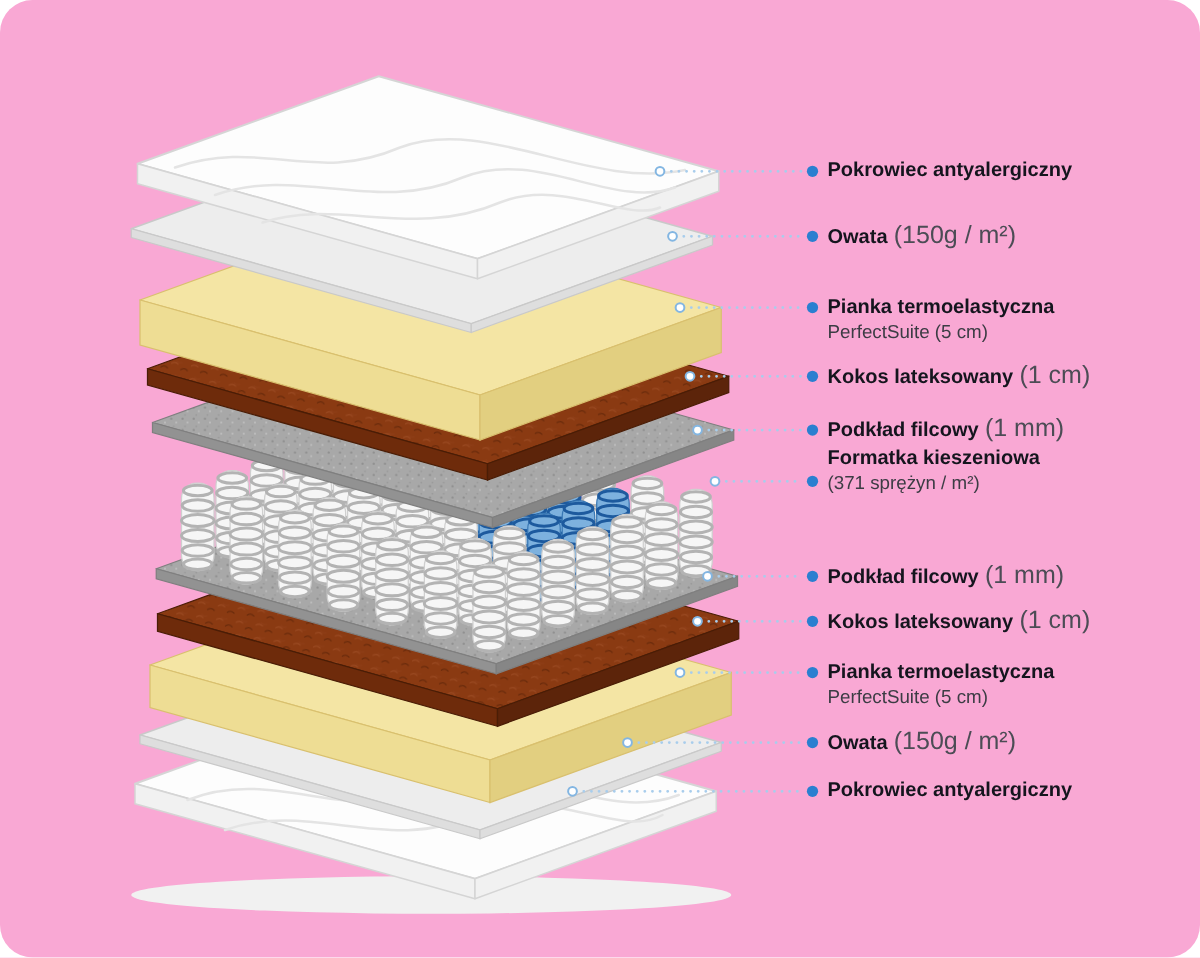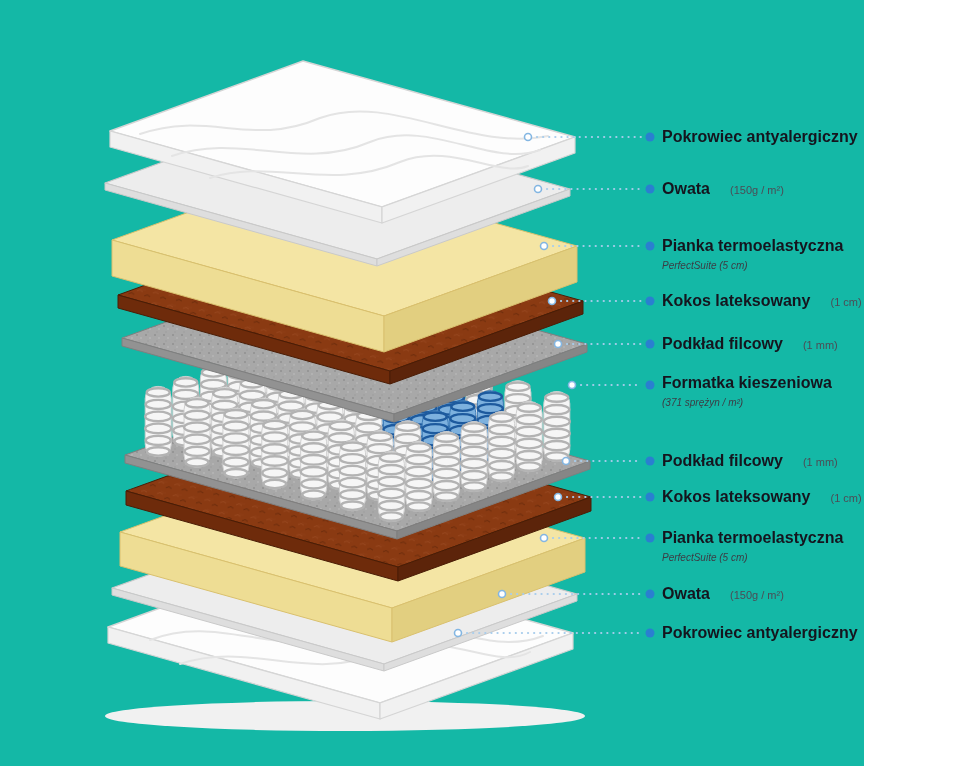--- a/index.html
+++ b/index.html
@@ -1,17 +1,17 @@
 <!DOCTYPE html>
 <html style="--accent-dot: #2a7fd0; --leader-line: #a8cdec; --circle-stroke: #83b6e2; --text-main: #15151e; --text-light: #4c4c55; --text-sub: #3c3c44; --cover-top: #fdfdfd; --cover-front: #f1f1f1; --cover-edge: #d5d5d5; --quilt-line: #e4e4e4; --wadding-top: #ededed; --wadding-front: #dedede; --wadding-edge: #c9c9c9; --foam-top: #f4e5a4; --foam-front-left: #eedd94; --foam-front-right: #e2cf80; --foam-edge: #d9c06e; --coco-top: #8a3a12; --coco-front-left: #6e2b0b; --coco-front-right: #5c240a; --coco-edge: #4a1d06; --felt-top: #a8a8a8; --felt-front-left: #929292; --felt-front-right: #868686; --felt-edge: #7f7f7f; --spring-wire: #b3b3b3; --spring-blue: #1d5a9e;"><head>
 <meta charset="utf-8">
 <style>
   html,body{margin:0;padding:0;background:#fff;}
-  .stage{position:relative;width:864px;height:766px;background:#14b8a6;overflow:hidden;
-         font-family:"Liberation Sans", sans-serif;}
+  .stage{position:relative;width:960px;height:766px;background:#f9a8d4;overflow:hidden;
+         font-family:"Liberation Sans", sans-serif;border-radius:26px;}
   svg{position:absolute;left:0;top:0;}
 
   
   .cover-face{fill:var(--cover-top);stroke:var(--cover-edge);stroke-width:1.5;stroke-linejoin:round;}
   .cover-front{fill:var(--cover-front);stroke:var(--cover-edge);stroke-width:1.2;stroke-linejoin:round;}
   .quilt{fill:none;stroke:var(--quilt-line);stroke-width:2;stroke-linecap:round;}
   .wad-face{fill:var(--wadding-top);stroke:var(--wadding-edge);stroke-width:1.2;stroke-linejoin:round;}
   .wad-front{fill:var(--wadding-front);stroke:var(--wadding-edge);stroke-width:1;stroke-linejoin:round;}
   .foam-face{fill:var(--foam-top);stroke:var(--foam-edge);stroke-width:1;stroke-linejoin:round;}
   .foam-fl{fill:var(--foam-front-left);stroke:var(--foam-edge);stroke-width:1;}
@@ -24,22 +24,22 @@
   .felt-fr{fill:var(--felt-front-right);stroke:var(--felt-edge);stroke-width:1;}
 
   .leader-line{stroke:var(--leader-line);stroke-width:2.2;stroke-linecap:round;
                stroke-dasharray:0.1 6;fill:none;}
   .leader-ring{fill:#ffffff;stroke:var(--circle-stroke);stroke-width:1.6;}
   .leader-dot{fill:var(--accent-dot);}
 
   .label{position:absolute;left:662px;white-space:nowrap;}
   .label .l1{line-height:21px;font-size:16px;}
   .label .b{font-weight:bold;color:var(--text-main);}
-  .label .lt{font-weight:normal;font-size:11px;color:var(--text-light);margin-left:20px;}
-  .label .sub{line-height:19px;font-size:10px;color:var(--text-sub);font-weight:normal;font-style:italic;}
+  .label .lt{font-weight:normal;font-size:20px;color:var(--text-light);margin-left:5px;}
+  .label .sub{line-height:19px;font-size:15px;color:var(--text-sub);font-weight:normal;}
 </style>
 </head>
 <body>
 
 <div class="stage">
 
 <svg width="960" height="766" viewBox="0 0 960 766">
   <defs>
     <g id="coil-n">
       <rect x="2" y="5" width="26" height="70" rx="12" fill="#f6f6f6" stroke="#cfcfcf" stroke-width="1"></rect>
@@ -266,21 +266,21 @@
 <div class="label" style="top:235px">
   <div class="l1"><span class="b">Pianka termoelastyczna</span></div>
   <div class="sub">PerfectSuite (5 cm)</div>
 </div>
 <div class="label" style="top:290px">
   <div class="l1"><span class="b">Kokos lateksowany</span><span class="lt">(1 cm)</span></div>
 </div>
 <div class="label" style="top:333px">
   <div class="l1"><span class="b">Podkład filcowy</span><span class="lt">(1 mm)</span></div>
 </div>
-<div class="label" style="top:372px">
+<div class="label" style="top:356px">
   <div class="l1"><span class="b">Formatka kieszeniowa</span></div>
   <div class="sub">(371 sprężyn / m²)</div>
 </div>
 <div class="label" style="top:450px">
   <div class="l1"><span class="b">Podkład filcowy</span><span class="lt">(1 mm)</span></div>
 </div>
 <div class="label" style="top:486px">
   <div class="l1"><span class="b">Kokos lateksowany</span><span class="lt">(1 cm)</span></div>
 </div>
 <div class="label" style="top:527px">

